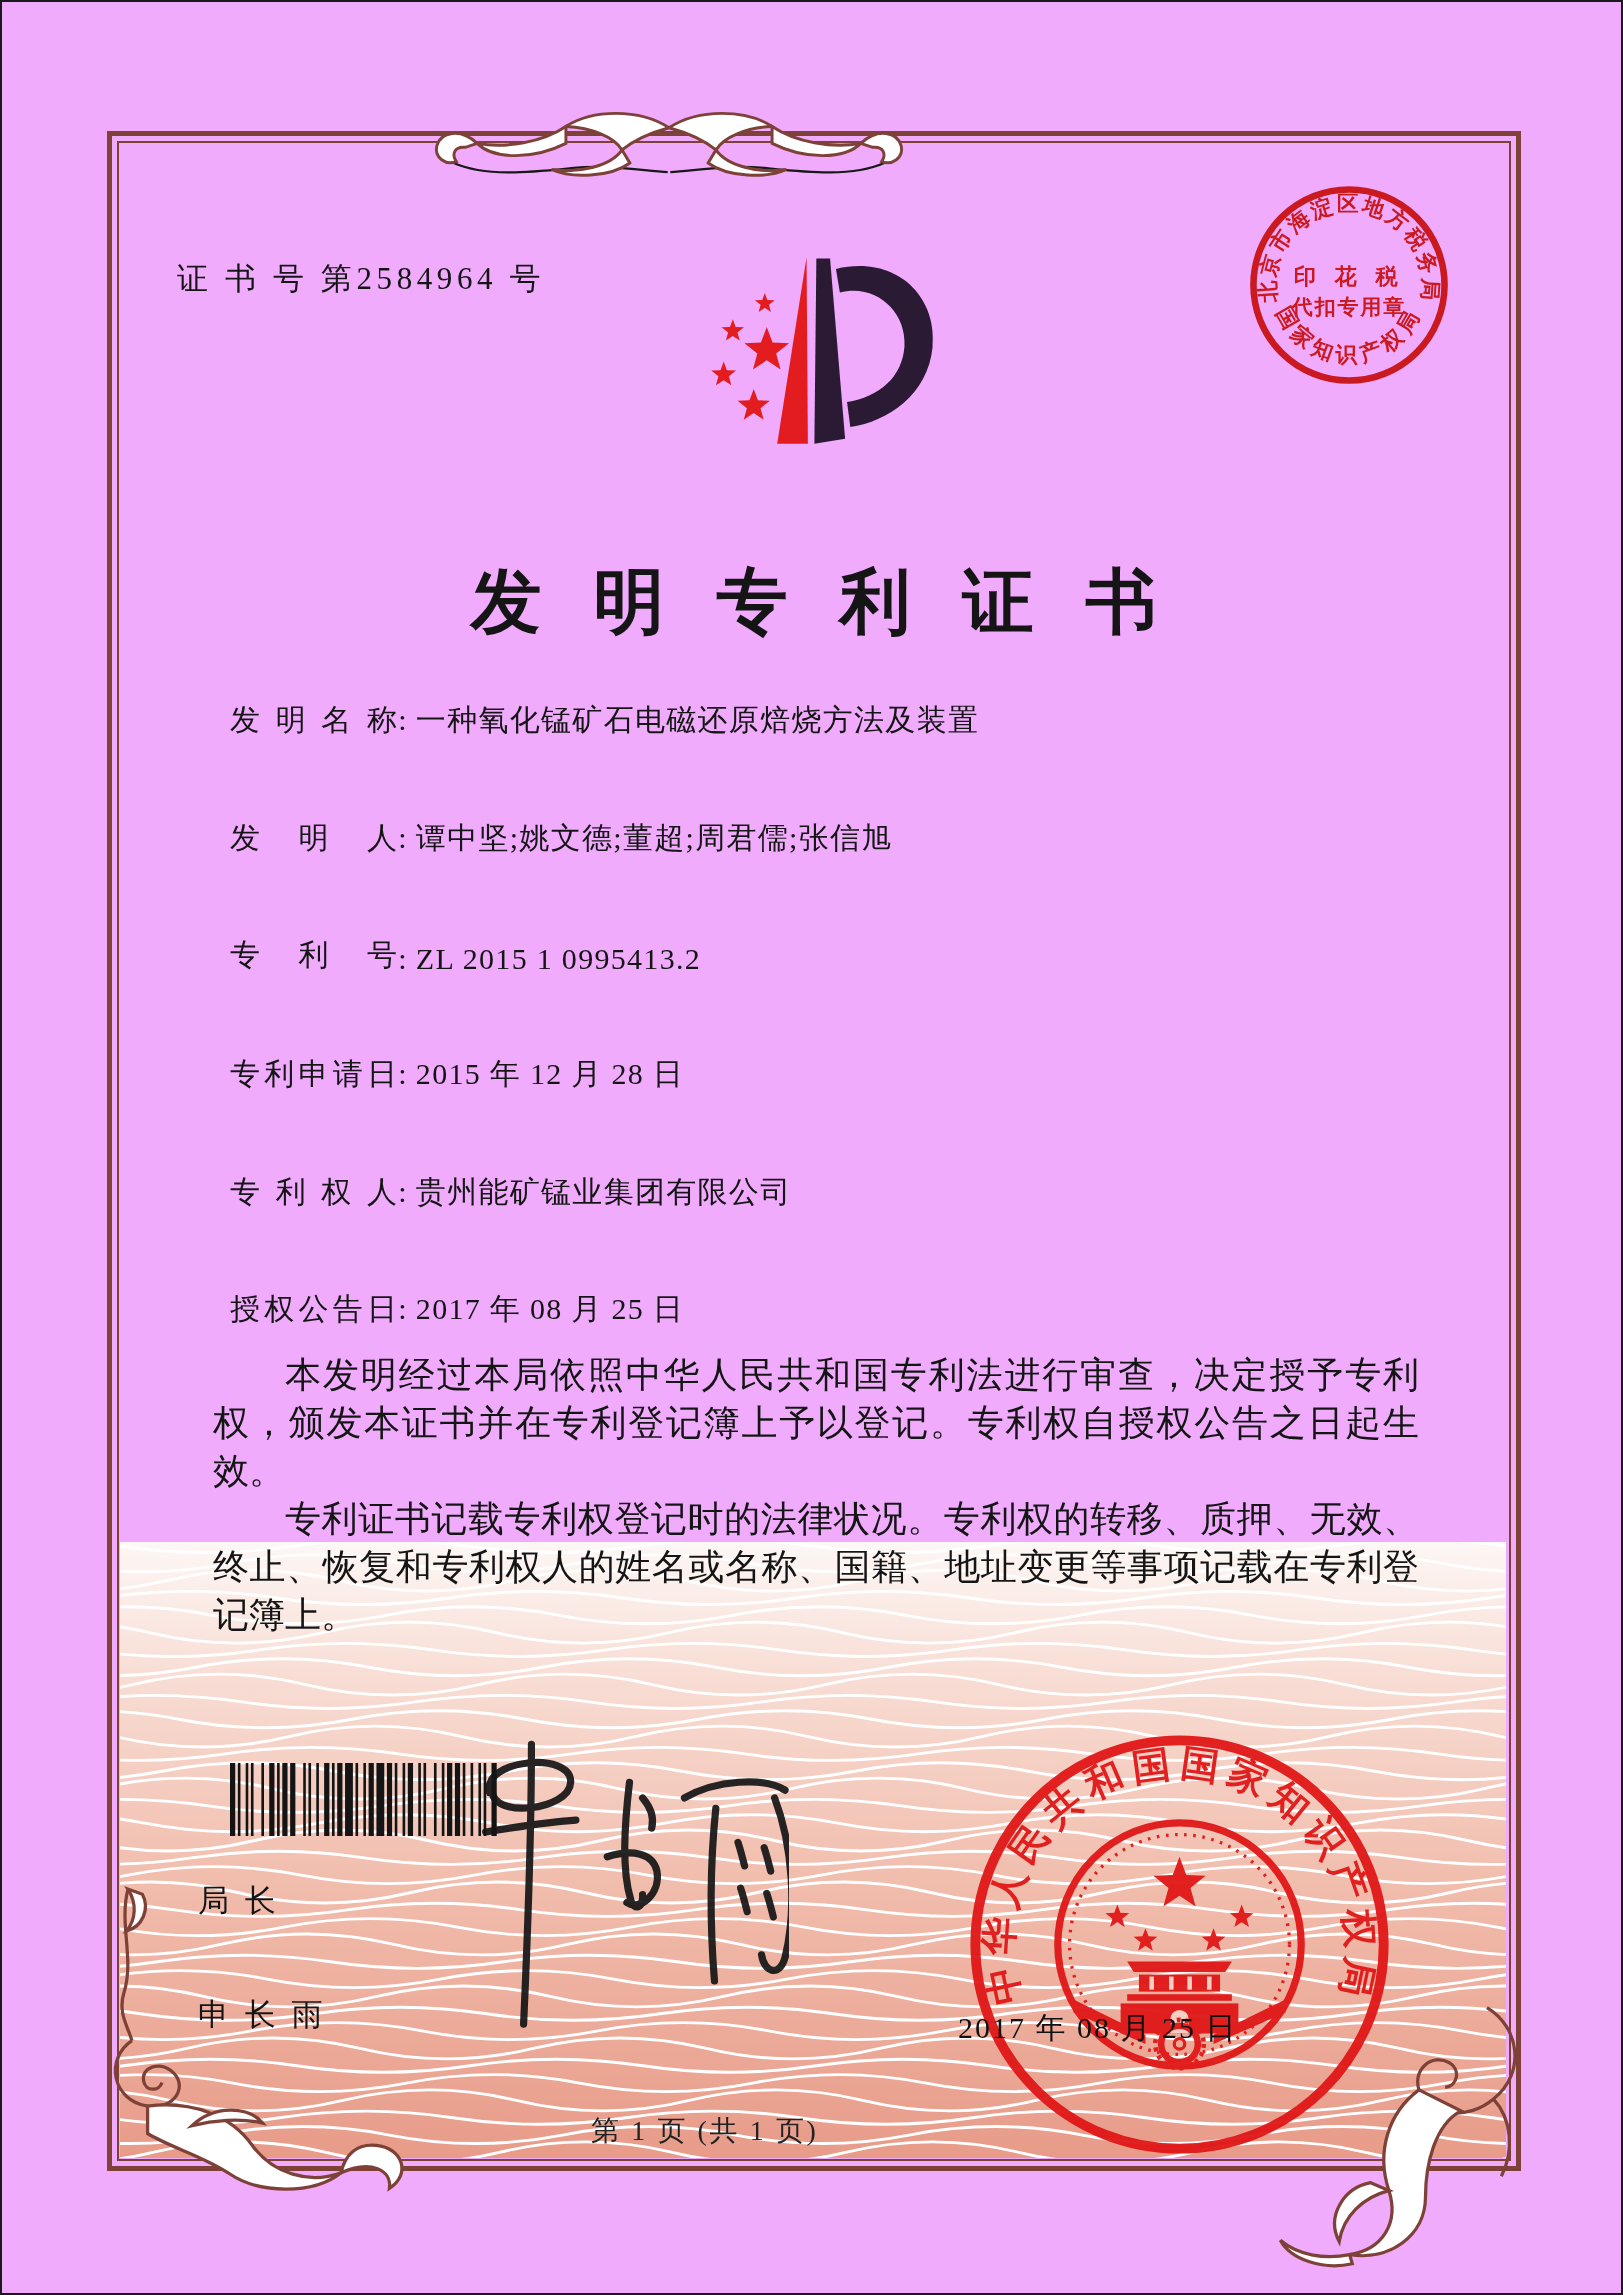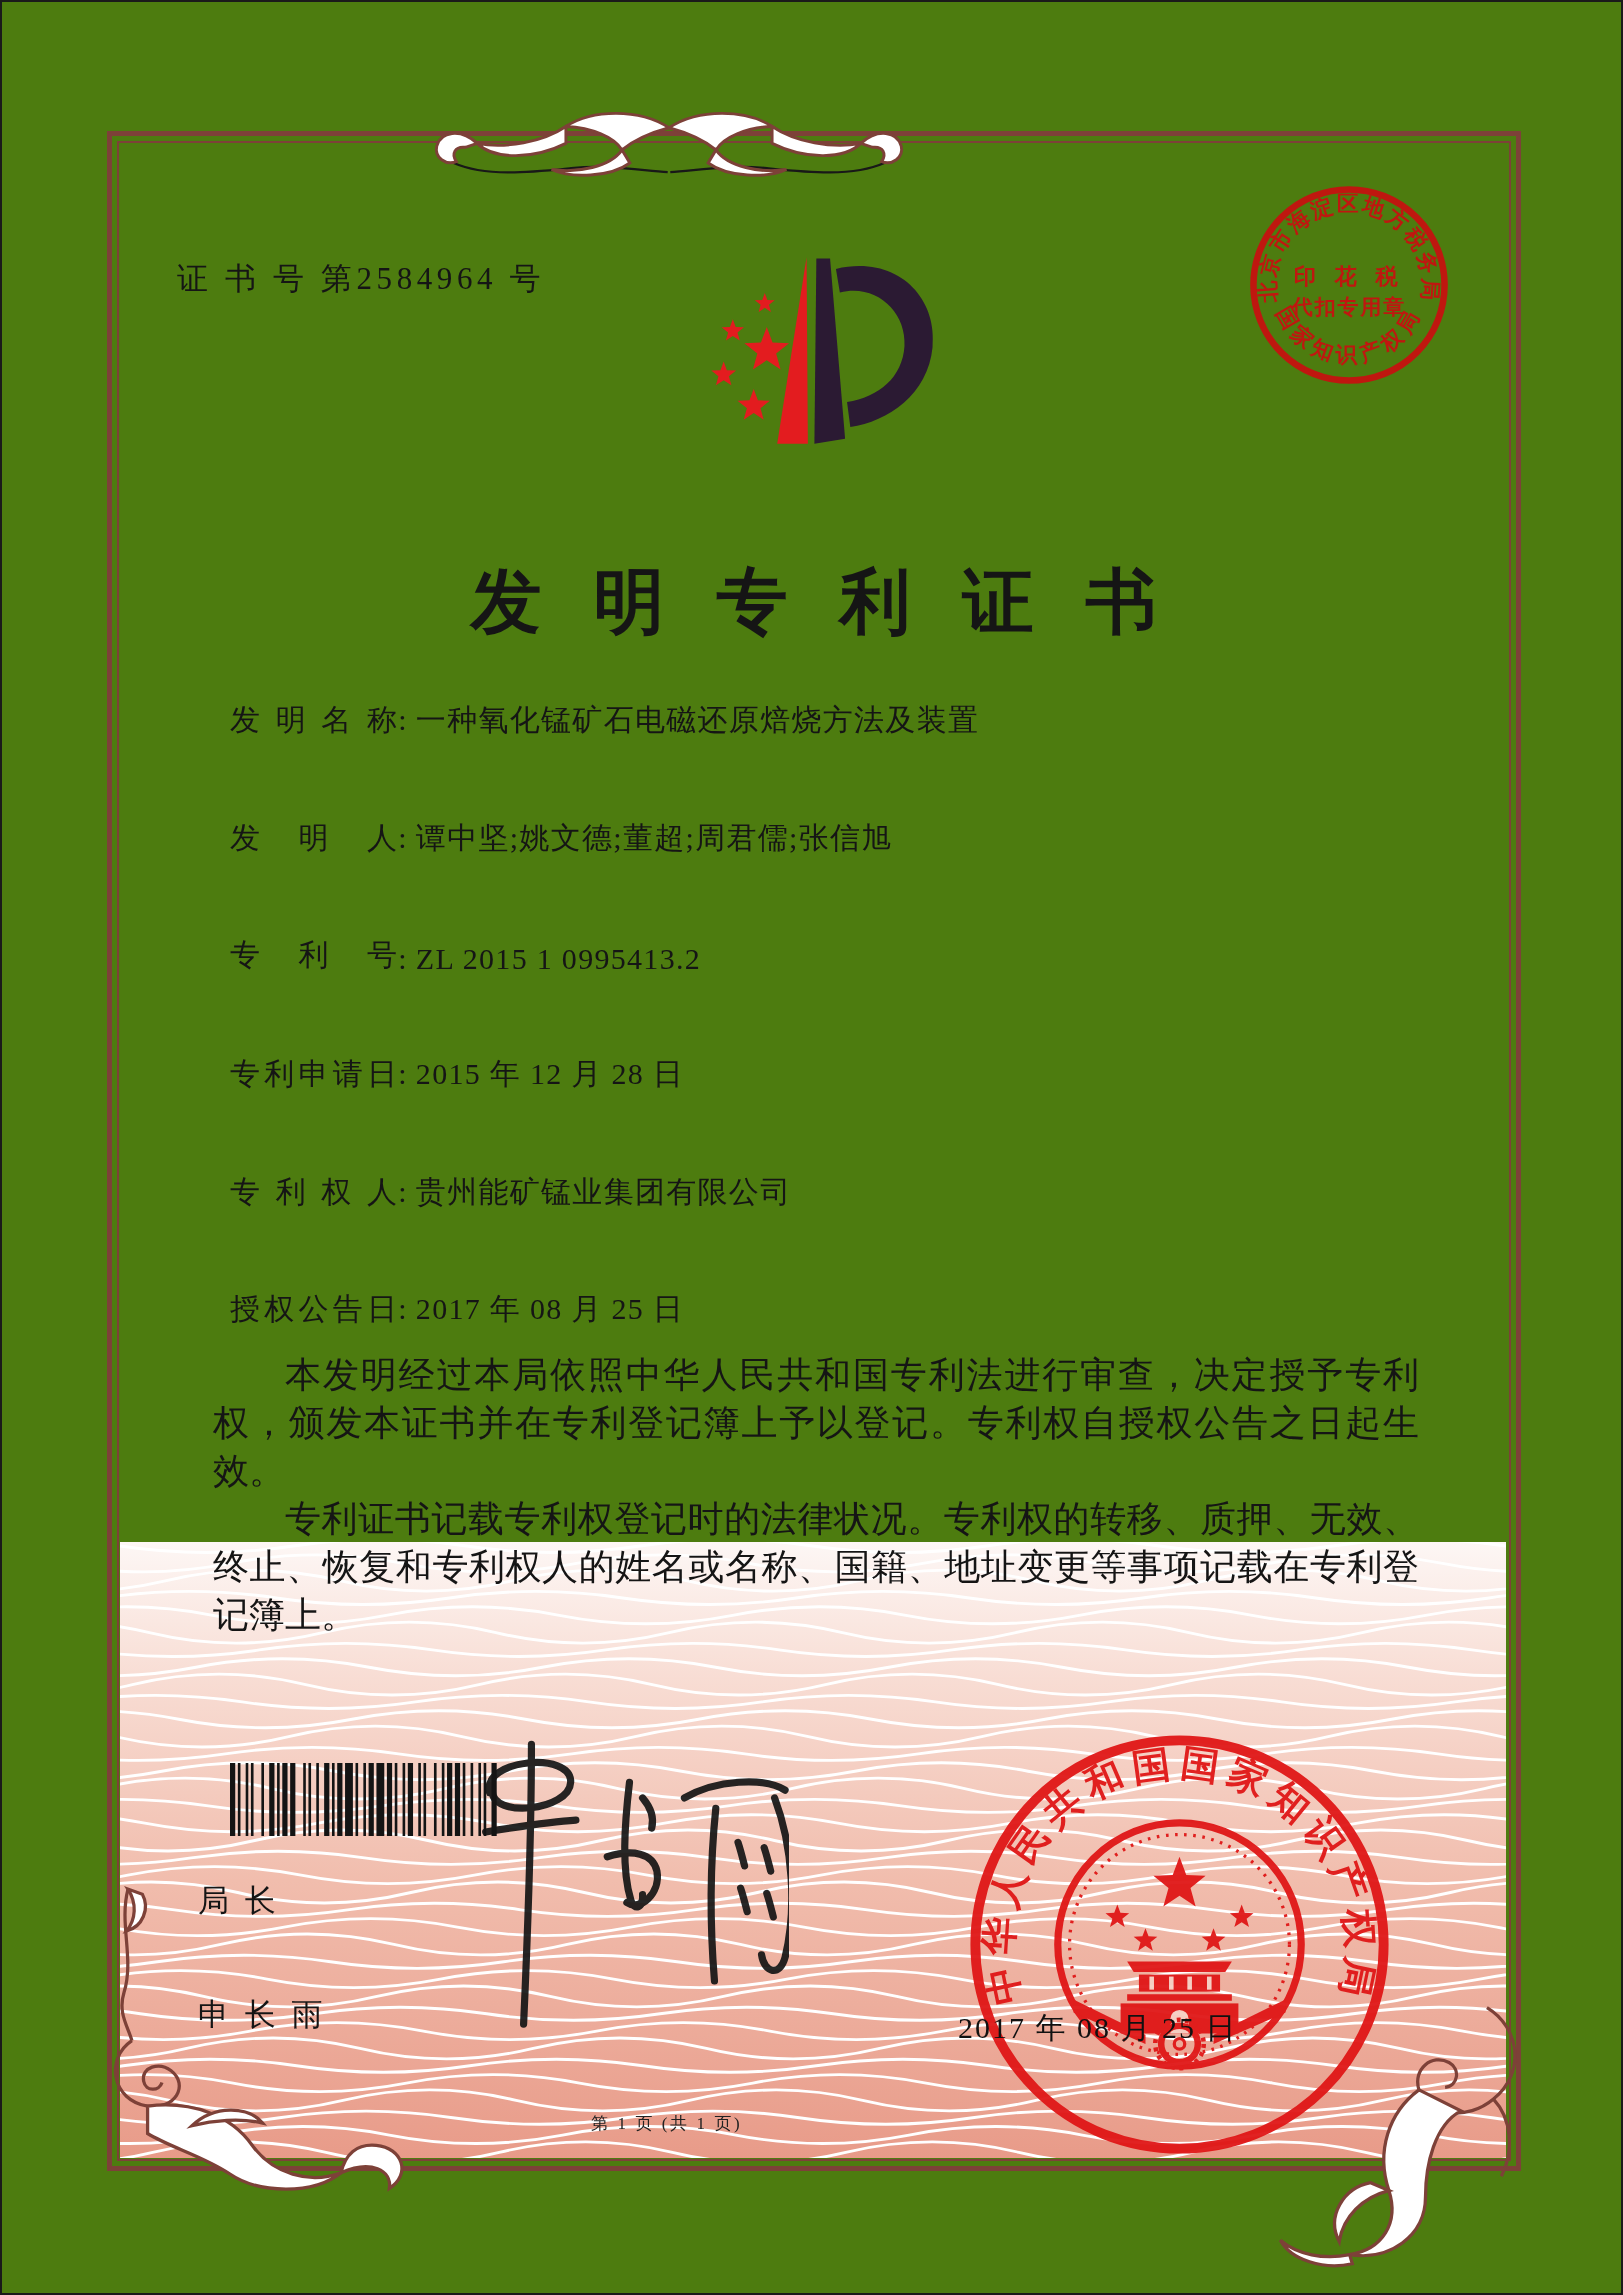--- a/index.html
+++ b/index.html
@@ -1,18 +1,18 @@
 <!DOCTYPE html>
 <html style="font-size:10.5px"><head>
 <meta charset="utf-8">
 <style>
   html,body{margin:0;padding:0;background:#9a9a9a;}
   .page{
     position:relative; width:1623px; height:2295px;
-    background:#4d7c0f; box-sizing:border-box;
+    background:#f0abfc; box-sizing:border-box;
     border:2.6px solid #1a1a1a; overflow:hidden;
     font-family:"Liberation Serif","DejaVu Serif",serif;
     color:#151515;
   }
   
   .frame-outer{
     position:absolute; left:105px; top:129px; width:1414px; height:2040px;
     border:5.9px solid #7d4138; box-sizing:border-box;
   }
   .frame-inner{
@@ -55,21 +55,21 @@
   .barcode{ position:absolute; left:228px; top:1761px; width:387px; height:73px; }
   .sig-post{ position:absolute; left:196px; top:1878px; font-size:31px; letter-spacing:15.7px; white-space:nowrap;}
   .sig-name{ position:absolute; left:196px; top:1992px; font-size:31px; letter-spacing:15.7px; white-space:nowrap;}
   .signature{ position:absolute; left:434px; top:1720px; width:353px; height:314px; }
   .seal{ position:absolute; left:955px; top:1720px; width:445px; height:445px; opacity:.95; }
   .seal-date{
     position:absolute; left:956px; top:2006px; font-size:30px;
     letter-spacing:2px; white-space:nowrap; z-index:9; color:#111;
   }
   .footer{
-    position:absolute; left:589px; top:2110px; font-size:17px;
+    position:absolute; left:589px; top:2110px; font-size:28px;
     letter-spacing:2.6px; color:#222; z-index:9; white-space:nowrap;
   }
   .orn-top{ position:absolute; left:412px; top:84px; width:510px; height:137px; }
   .orn-bl{ position:absolute; left:92px; top:1883px; width:366px; height:314px; }
   .orn-br{ position:absolute; left:1269px; top:1999px; width:275px; height:268px; }
   .z2{z-index:2}.z3{z-index:3}.z4{z-index:4}.z5{z-index:5}.z6{z-index:6}
   svg text{ font-family:"Liberation Serif","DejaVu Serif",serif; }
 </style>
 </head>
 <body>

